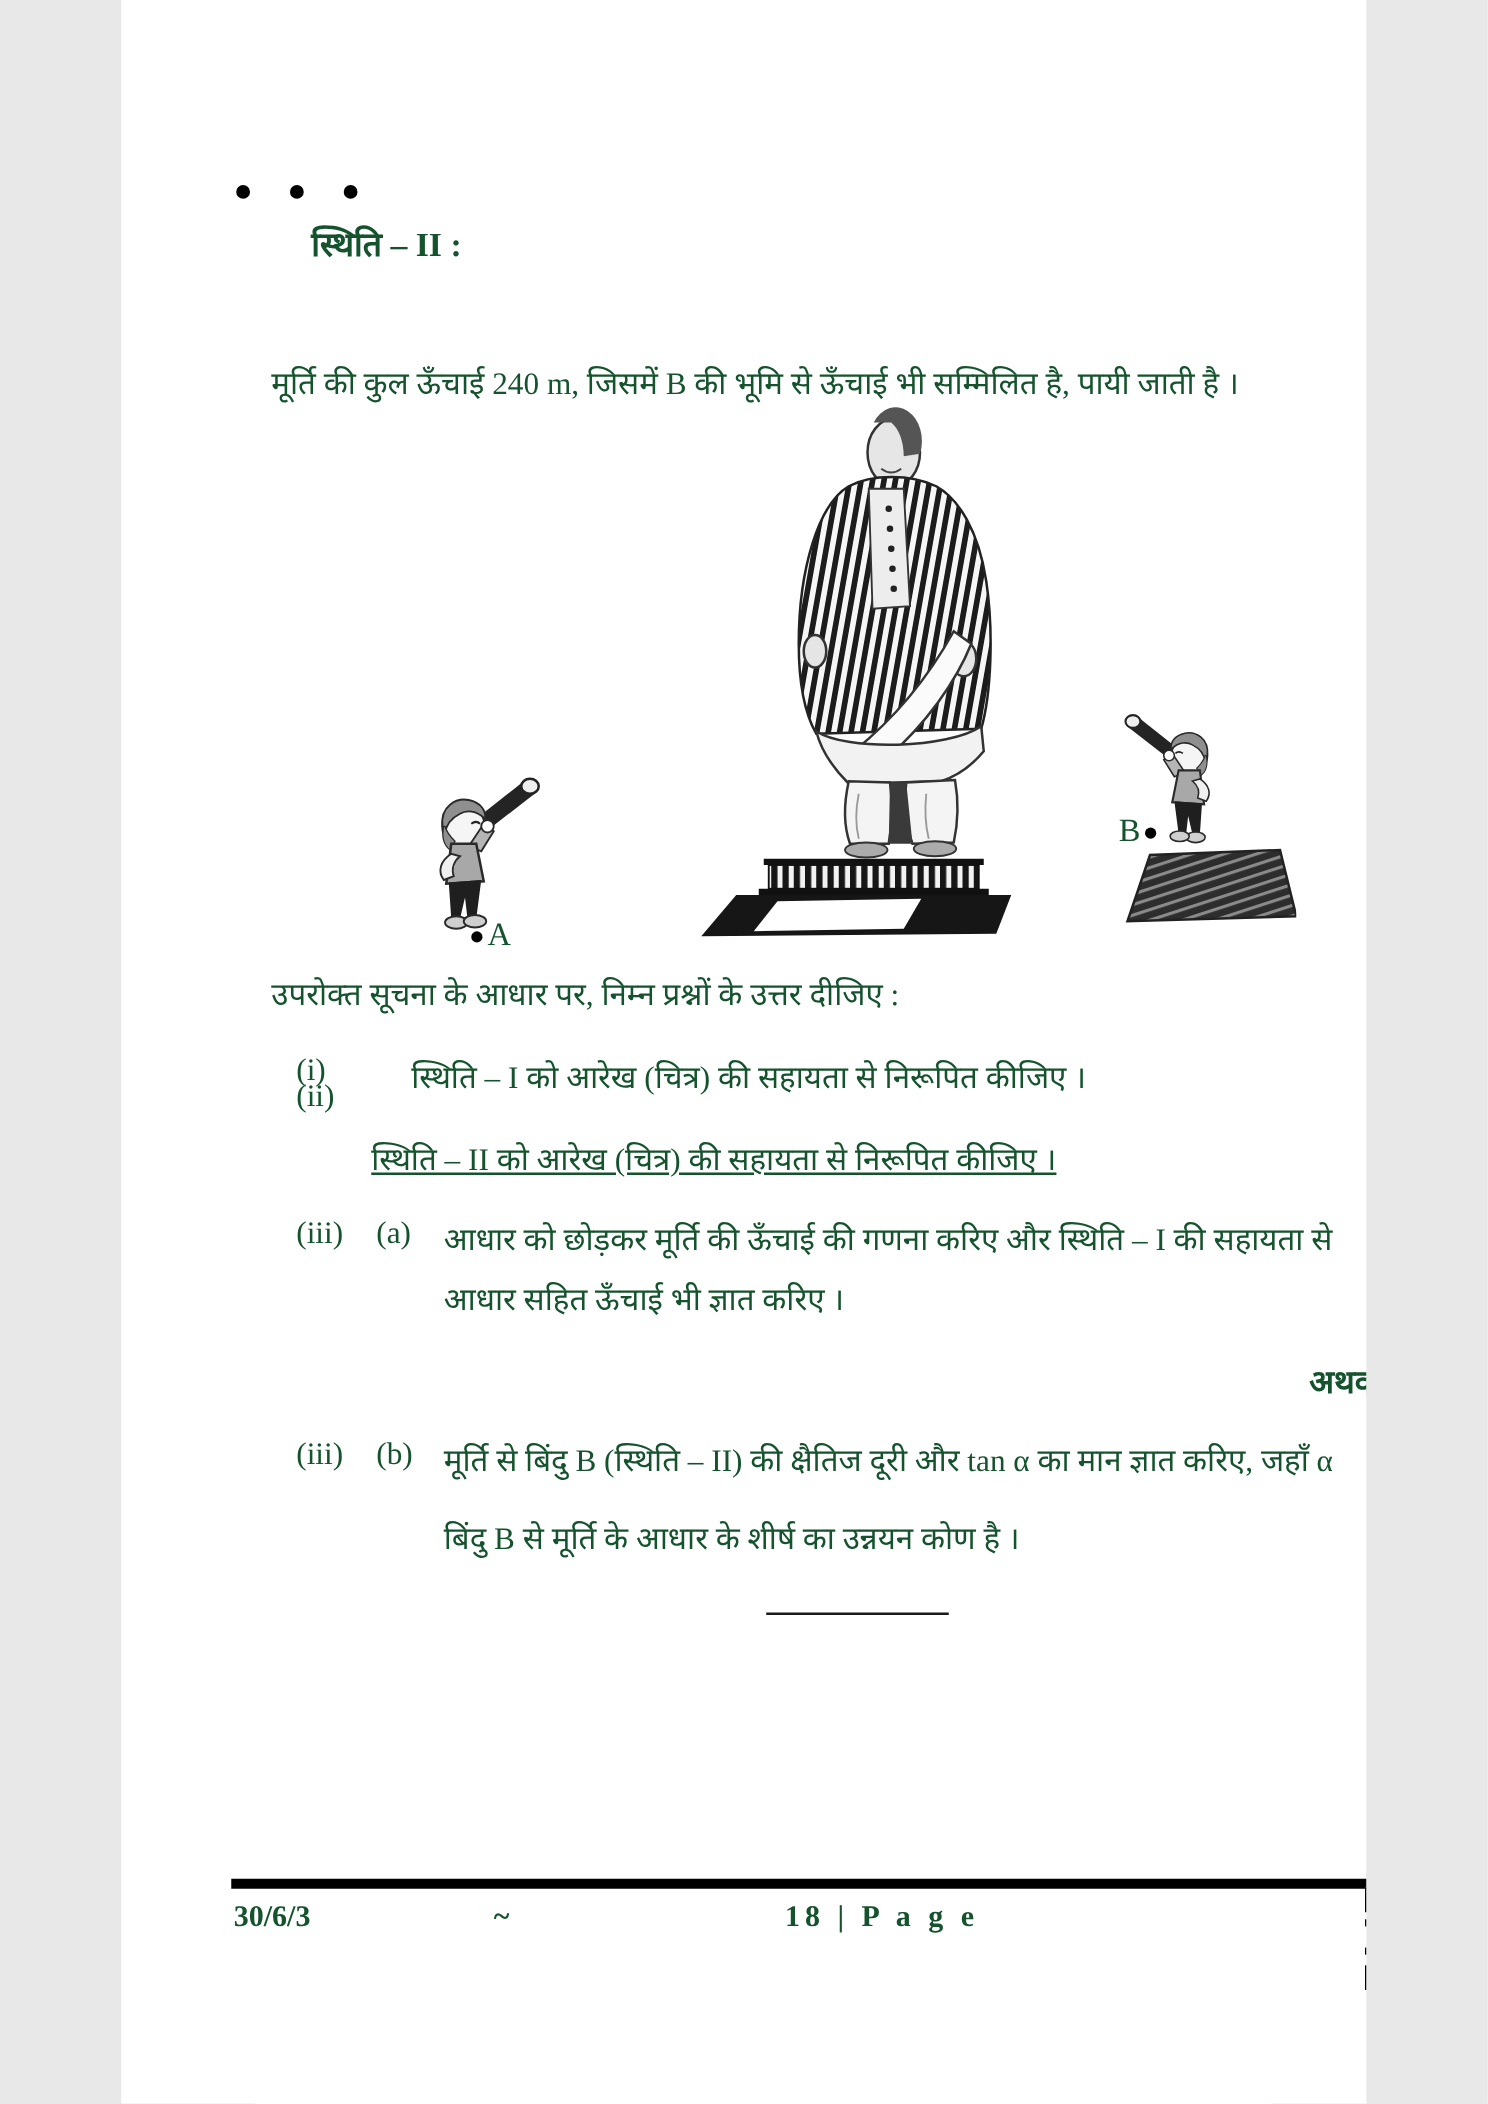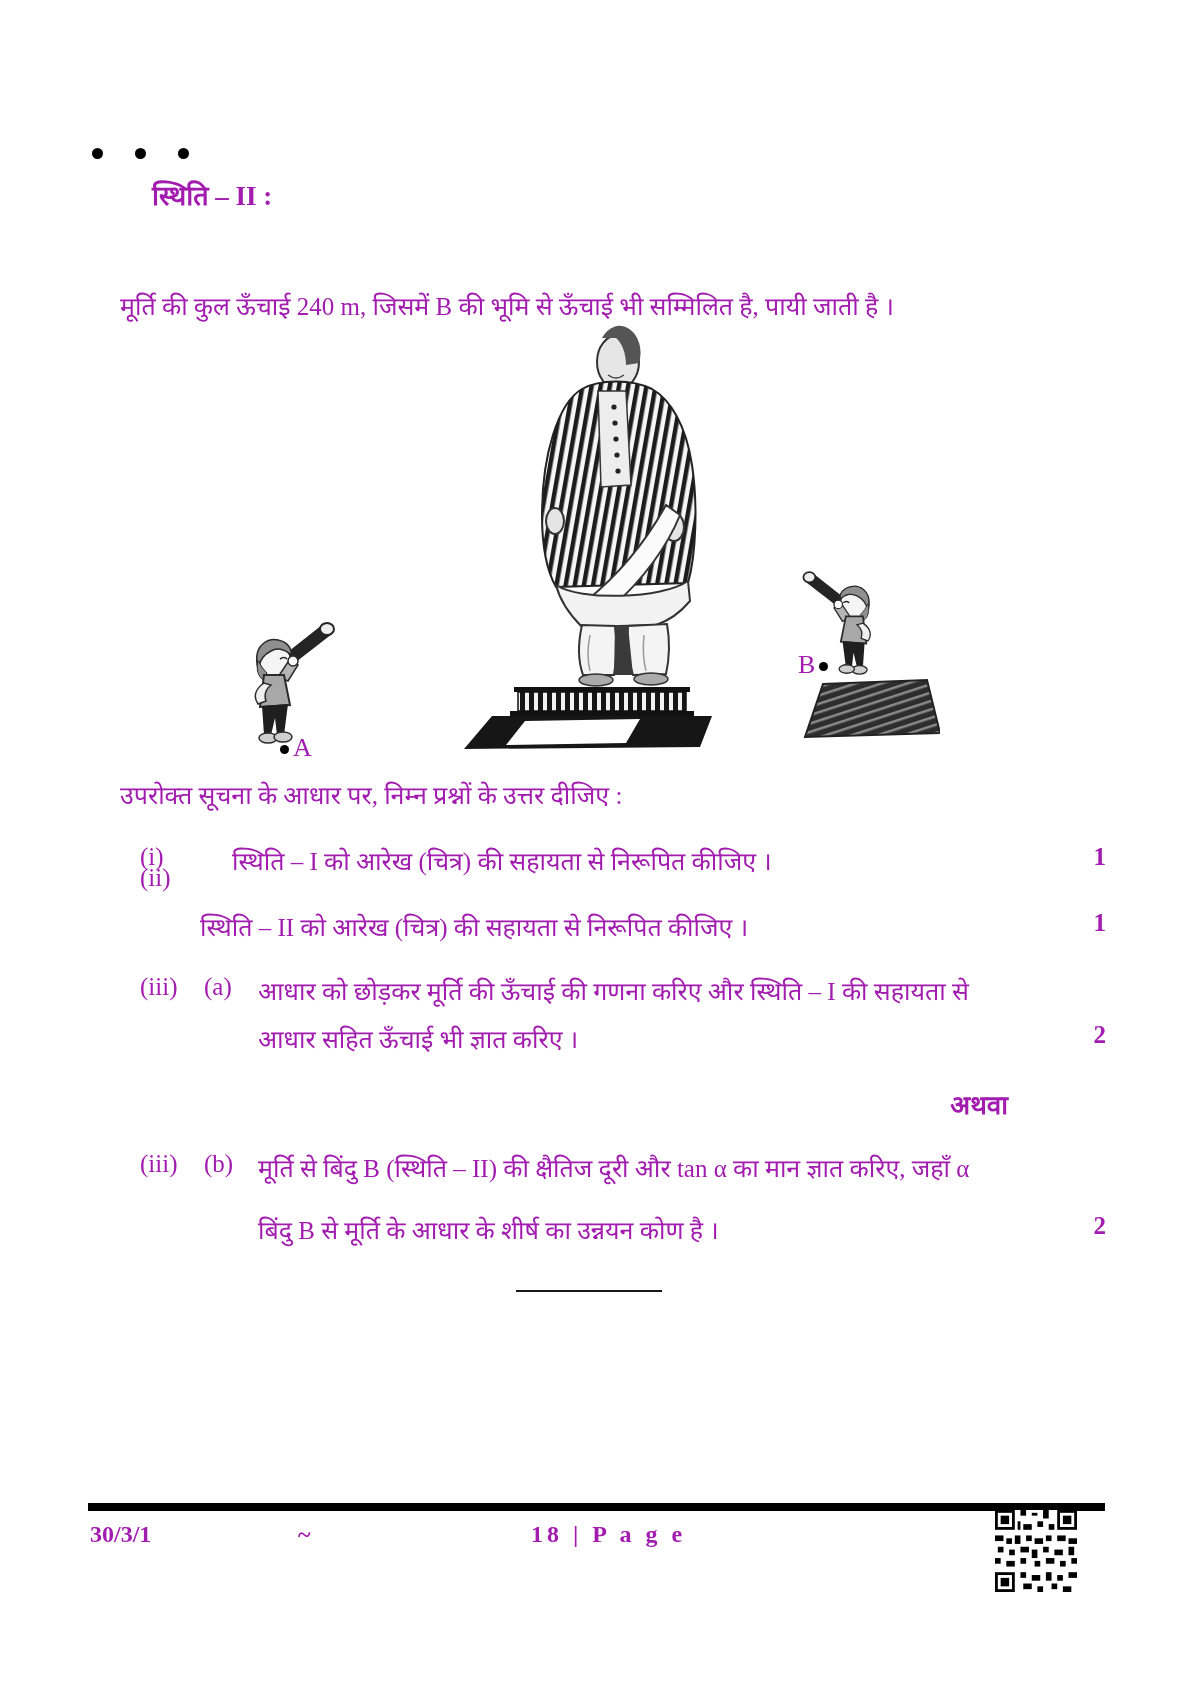--- a/index.html
+++ b/index.html
@@ -1,19 +1,19 @@
 <!DOCTYPE html>
 <html><head>
 <meta charset="utf-8">
 <style>
   html,body { margin:0; padding:0; background:#e8e8e8; }
   .page {
-    position:relative; width:1190px; height:1683px; margin:0 auto;
+    position:relative; width:996px; height:1683px; margin:0 auto;
     background:#ffffff; overflow:hidden;
-    font-family:"Liberation Serif","DejaVu Serif",serif; color:#a21caf;
+    font-family:"Liberation Serif","DejaVu Serif",serif; color:#14532d;
   }
   .abs { position:absolute; white-space:nowrap; }
   .dots { position:absolute; left:92px; top:148px; display:flex; gap:32px; }
   .dot  { width:11px; height:11px; border-radius:50%; background:#000; }
   .sit-heading { left:152px; top:176px; font-size:27px; font-weight:bold; }
   .body-text   { font-size:25px; }
   .q-num   { left:140px; width:56px; }
   .q-sub   { left:204px; width:50px; }
   .marks   { left:1072px; width:34px; text-align:right; font-weight:bold; font-size:25px; }
   .or-label{ left:108px; top:1086px; width:900px; text-align:right; font-weight:bold; font-size:26px; }
@@ -108,41 +108,41 @@
   <div class="abs fig-label" style="left:276px; top:733px;"><span class="pt-dot"></span><span>A</span></div>
   <div class="abs fig-label" style="left:798px; top:650px;"><span>B</span><span class="pt-dot"></span></div>
 
   <div class="abs body-text" style="left:120px; top:777px;">उपरोक्त सूचना के आधार पर, निम्न प्रश्नों के उत्तर दीजिए :</div>
 
   <div class="abs body-text q-num" style="top:843px;">(i)</div>
   <div class="abs body-text" style="left:200px; top:843px;margin-left:32px;">स्थिति – I को आरेख (चित्र) की सहायता से निरूपित कीजिए ।</div>
   <div class="abs marks" style="top:843px;">1</div>
 
   <div class="abs body-text q-num" style="top:864px;">(ii)</div>
-  <div class="abs body-text" style="left:200px; top:909px;">स्थिति – II को आरेख (चित्र) की सहायता से निरूपित कीजिए ।</div>
+  <div class="abs body-text" style="left:200px; top:909px;text-decoration:underline;">स्थिति – II को आरेख (चित्र) की सहायता से निरूपित कीजिए ।</div>
   <div class="abs marks" style="top:909px;">1</div>
 
   <div class="abs body-text q-num" style="top:973px;">(iii)</div>
   <div class="abs body-text q-sub" style="top:973px;">(a)</div>
   <div class="abs body-text" style="left:258px; top:1021px;">आधार सहित ऊँचाई भी ज्ञात करिए ।</div>
   <div class="abs body-text" style="left:258px; top:973px;">आधार को छोड़कर मूर्ति की ऊँचाई की गणना करिए और स्थिति – I की सहायता से</div>
   <div class="abs marks" style="top:1021px;">2</div>
 
   <div class="abs or-label">अथवा</div>
 
   <div class="abs body-text q-num" style="top:1150px;">(iii)</div>
   <div class="abs body-text q-sub" style="top:1150px;">(b)</div>
   <div class="abs body-text" style="left:258px; top:1150px;">मूर्ति से बिंदु B (स्थिति – II) की क्षैतिज दूरी और tan α का मान ज्ञात करिए, जहाँ α</div>
   <div class="abs body-text" style="left:258px; top:1212px;">बिंदु B से मूर्ति के आधार के शीर्ष का उन्नयन कोण है ।</div>
   <div class="abs marks" style="top:1212px;">2</div>
 
   <div class="end-rule"></div>
 
   <div class="footer-rule"></div>
-  <div class="abs footer-text" style="left:90px; top:1521px;">30/3/1</div>
+  <div class="abs footer-text" style="left:90px; top:1521px;">30/6/3</div>
   <div class="abs footer-text" style="left:298px; top:1521px;">~</div>
   <div class="abs footer-text pagelabel" style="left:531px; top:1521px;">18 | P a g e</div>
 
   <svg class="abs" style="left:995px; top:1510px;" width="82" height="82" viewBox="0 0 29 29">
     <rect width="29" height="29" fill="#fff"></rect>
     <g fill="#000">
       <rect x="0" y="0" width="7" height="7"></rect>
         <rect x="22" y="0" width="7" height="7"></rect>
         <rect x="0" y="22" width="7" height="7"></rect>
       <rect x="1" y="1" width="5" height="5" fill="#fff"></rect>

